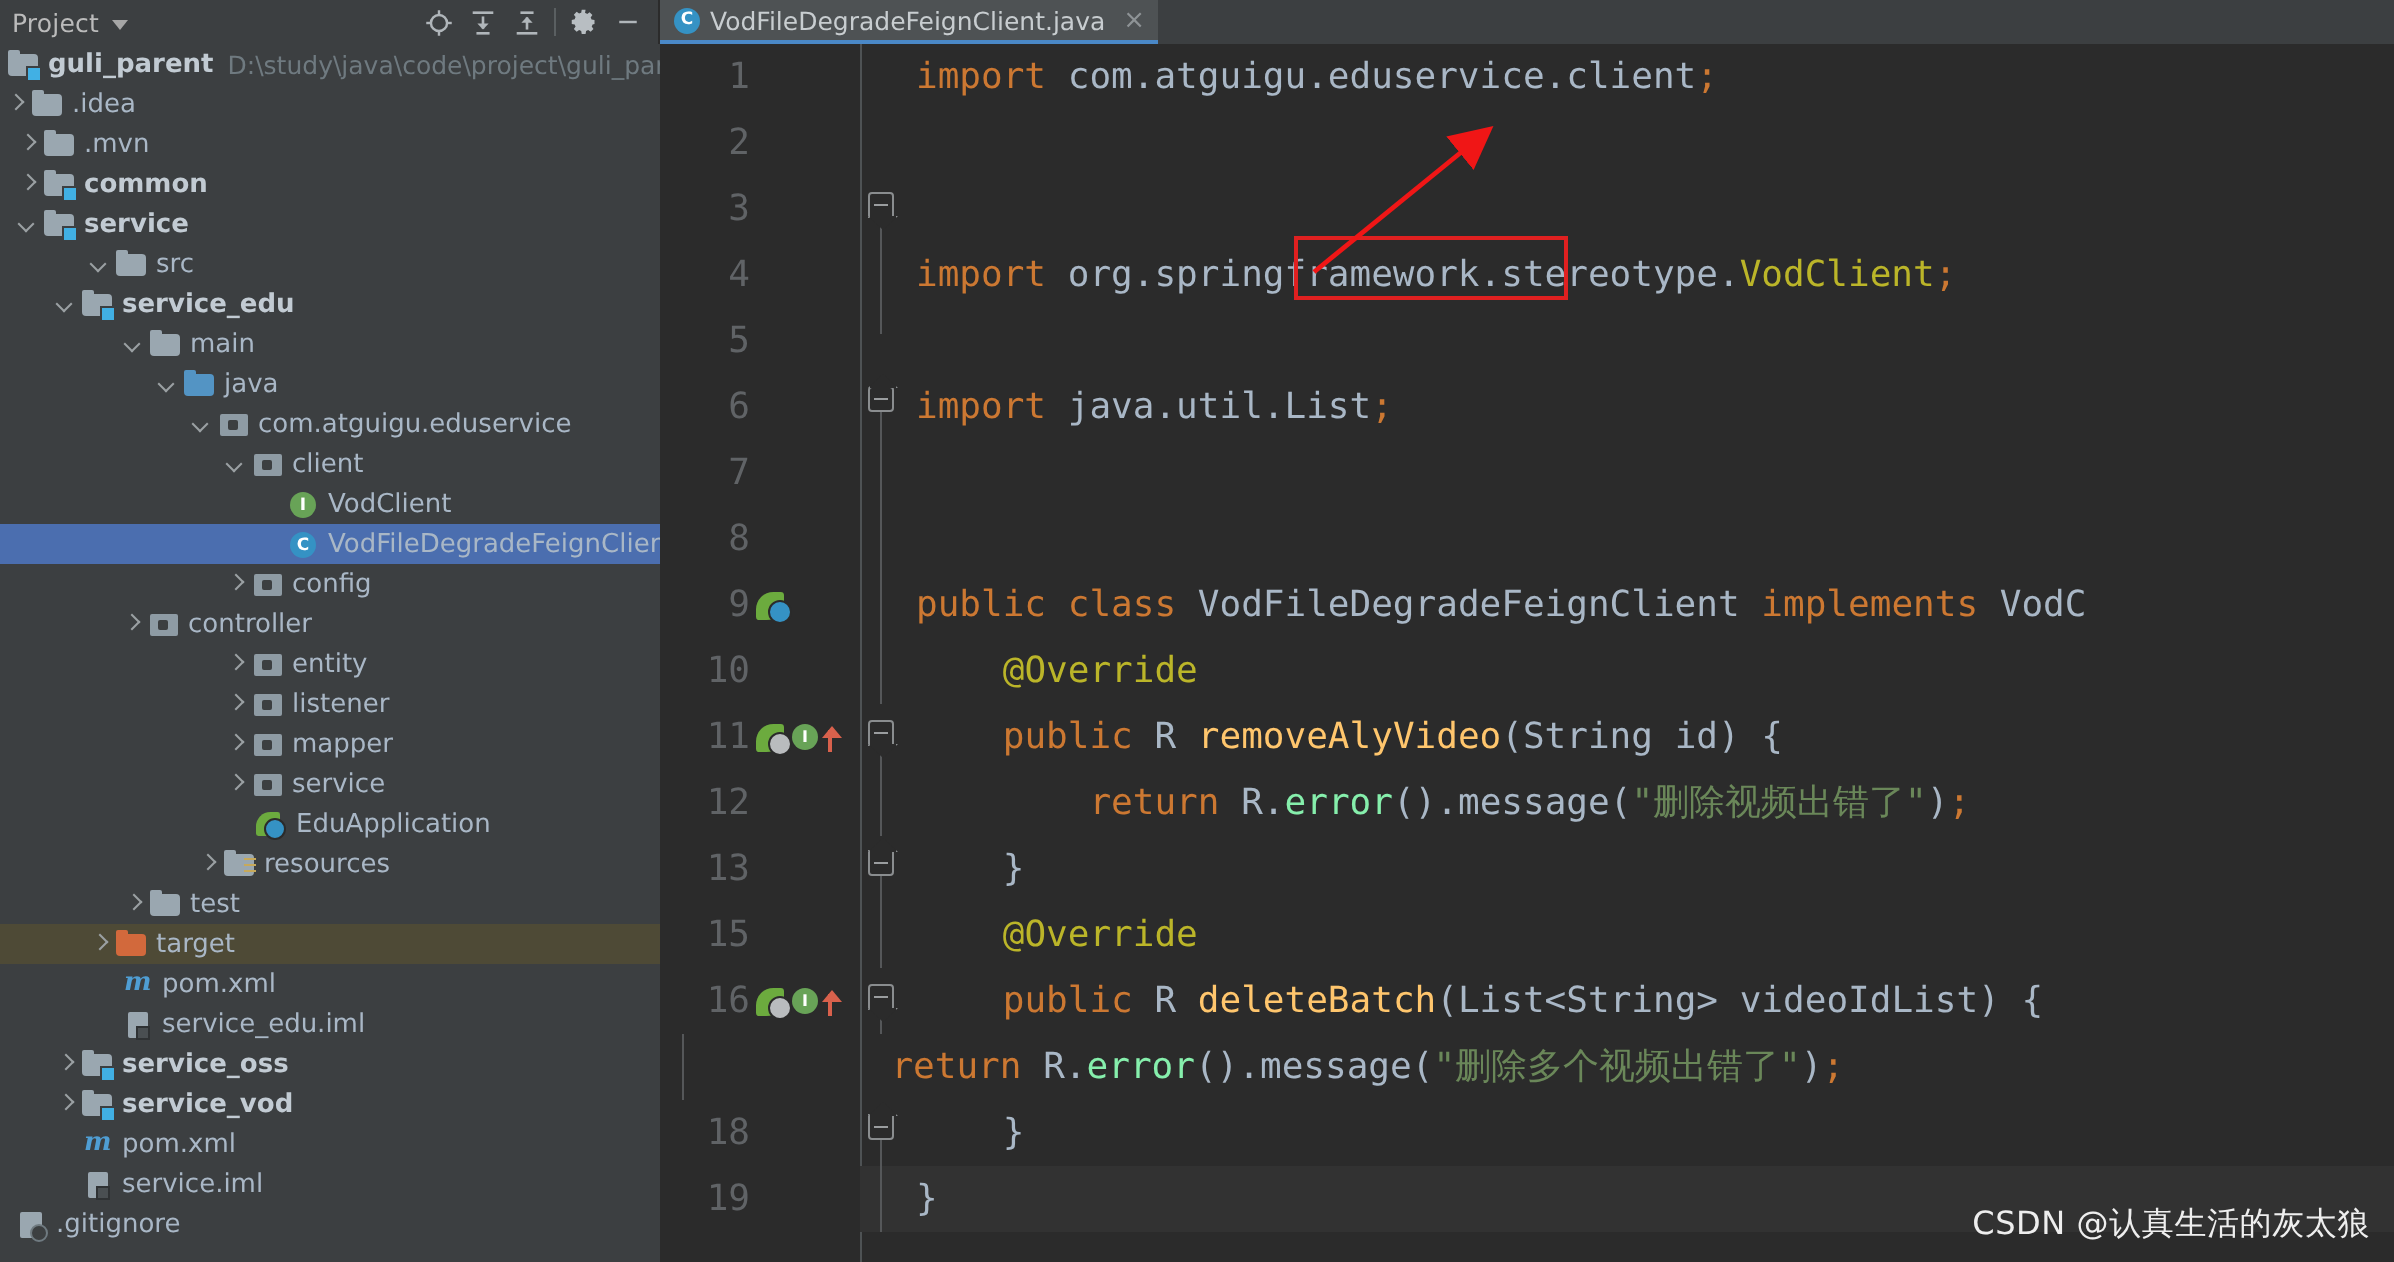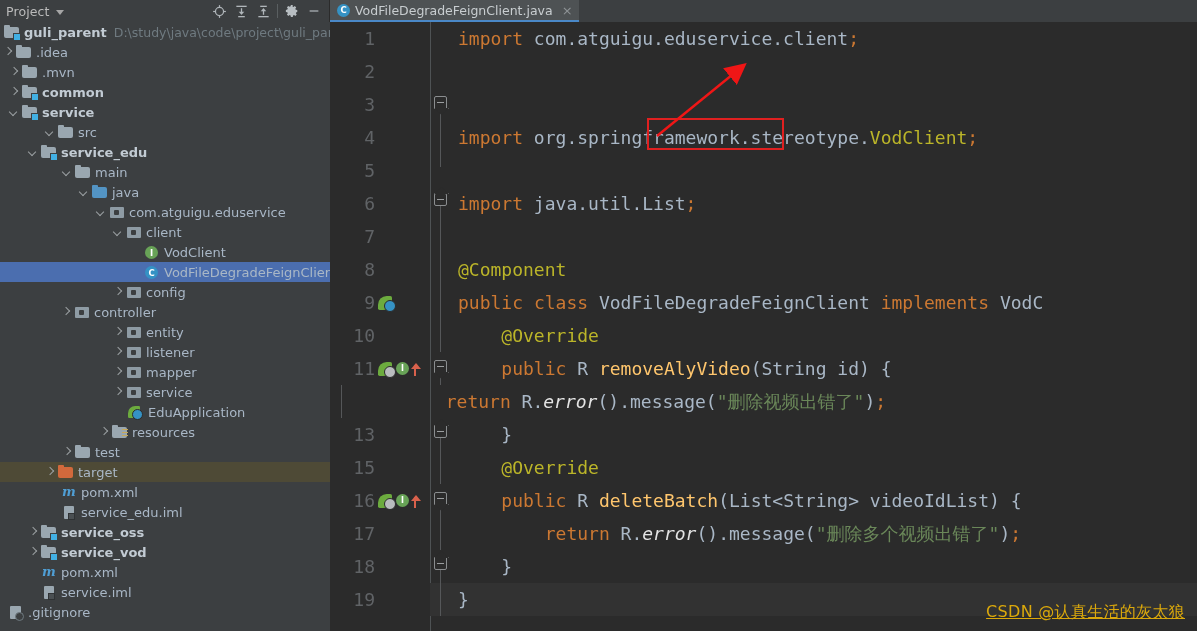--- a/index.html
+++ b/index.html
@@ -472,21 +472,21 @@
     padding-left: 6px;
     letter-spacing: 0px;
   }
   
   .kw { color: #cc7832; }
   .ident { color: #a9b7c6; }
   .anno { color: #bbb529; }
   .cls-name { color: #a9b7c6; }
   .mth { color: #ffc66d; text-align: right; }
   .str { color: #6a8759; }
-  .fld-it { color: #e5e5e5; font-style: italic; }
+  .fld-it { color: #86efac; }
   .semi { color: #cc7832; }
 
   
   .err-box {
     position: absolute;
     border: 2px solid #e02020;
     box-sizing: border-box;
     pointer-events: none;
   }
   
@@ -495,26 +495,25 @@
     color: #f01616;
     font-family: "DejaVu Sans", "Liberation Sans", sans-serif;
     font-size: 17px;
     font-weight: bold;
     white-space: nowrap;
   }
   .watermark {
     position: absolute;
     right: 12px;
     bottom: 8px;
-    color: #eab308;
+    color: #ffffff;
     font-size: 16px;
     font-family: "DejaVu Sans", "Liberation Sans", sans-serif;
     opacity: .92;
     letter-spacing: .3px;
-    text-decoration: underline;
   }
   .current-line {
     position: absolute;
     left: 99px; right: 0;
     height: 33px;
     background: #323232;
   }
 </style>
 </head>
 <body>
@@ -907,21 +906,20 @@
         </div>
 
         <div class="ln-row">
           <div class="gutter">
             <span class="lnum">8</span>
             <span class="gicons"></span>
           </div>
           <div class="fold-col">
             <span class="fold-line"></span>
           </div>
-          <div class="code-text"><span class="anno">@Component</span></div>
         </div>
 
         <div class="ln-row">
           <div class="gutter">
             <span class="lnum">9</span>
             <span class="gicons">
               <span class="g-bean">
                   <span class="lf"></span>
                   <span class="sub blue"></span>
                 </span>
@@ -957,20 +955,24 @@
             </span>
           </div>
           <div class="fold-col">
             <span class="fold-line" style="top:18px"></span>
             <span class="fold-box top"></span>
           </div>
           <div class="code-text">    <span class="kw">public</span><span class="cls-name"> R </span><span class="mth">removeAlyVideo</span><span class="ident">(String id) {</span></div>
         </div>
 
         <div class="ln-row">
+          <div class="gutter">
+            <span class="lnum">12</span>
+            <span class="gicons"></span>
+          </div>
           <div class="fold-col">
             <span class="fold-line"></span>
           </div>
           <div class="code-text">        <span class="kw">return</span> <span class="ident">R.</span><span class="fld-it">error</span><span class="ident">()</span><span class="ident">.message(</span><span class="str">"删除视频出错了"</span><span class="ident">)</span><span class="semi">;</span></div>
         </div>
 
         <div class="ln-row">
           <div class="gutter">
             <span class="lnum">13</span>
             <span class="gicons"></span>
@@ -1007,24 +1009,20 @@
             </span>
           </div>
           <div class="fold-col">
             <span class="fold-line" style="top:18px"></span>
             <span class="fold-box top"></span>
           </div>
           <div class="code-text">    <span class="kw">public</span><span class="cls-name"> R </span><span class="mth">deleteBatch</span><span class="ident">(List&lt;String&gt; videoIdList) {</span></div>
         </div>
 
         <div class="ln-row">
-          <div class="gutter">
-            <span class="lnum">17</span>
-            <span class="gicons"></span>
-          </div>
           <div class="fold-col">
             <span class="fold-line"></span>
           </div>
           <div class="code-text">        <span class="kw">return</span> <span class="ident">R.</span><span class="fld-it">error</span><span class="ident">()</span><span class="ident">.message(</span><span class="str">"删除多个视频出错了"</span><span class="ident">)</span><span class="semi">;</span></div>
         </div>
 
         <div class="ln-row">
           <div class="gutter">
             <span class="lnum">18</span>
             <span class="gicons"></span>

